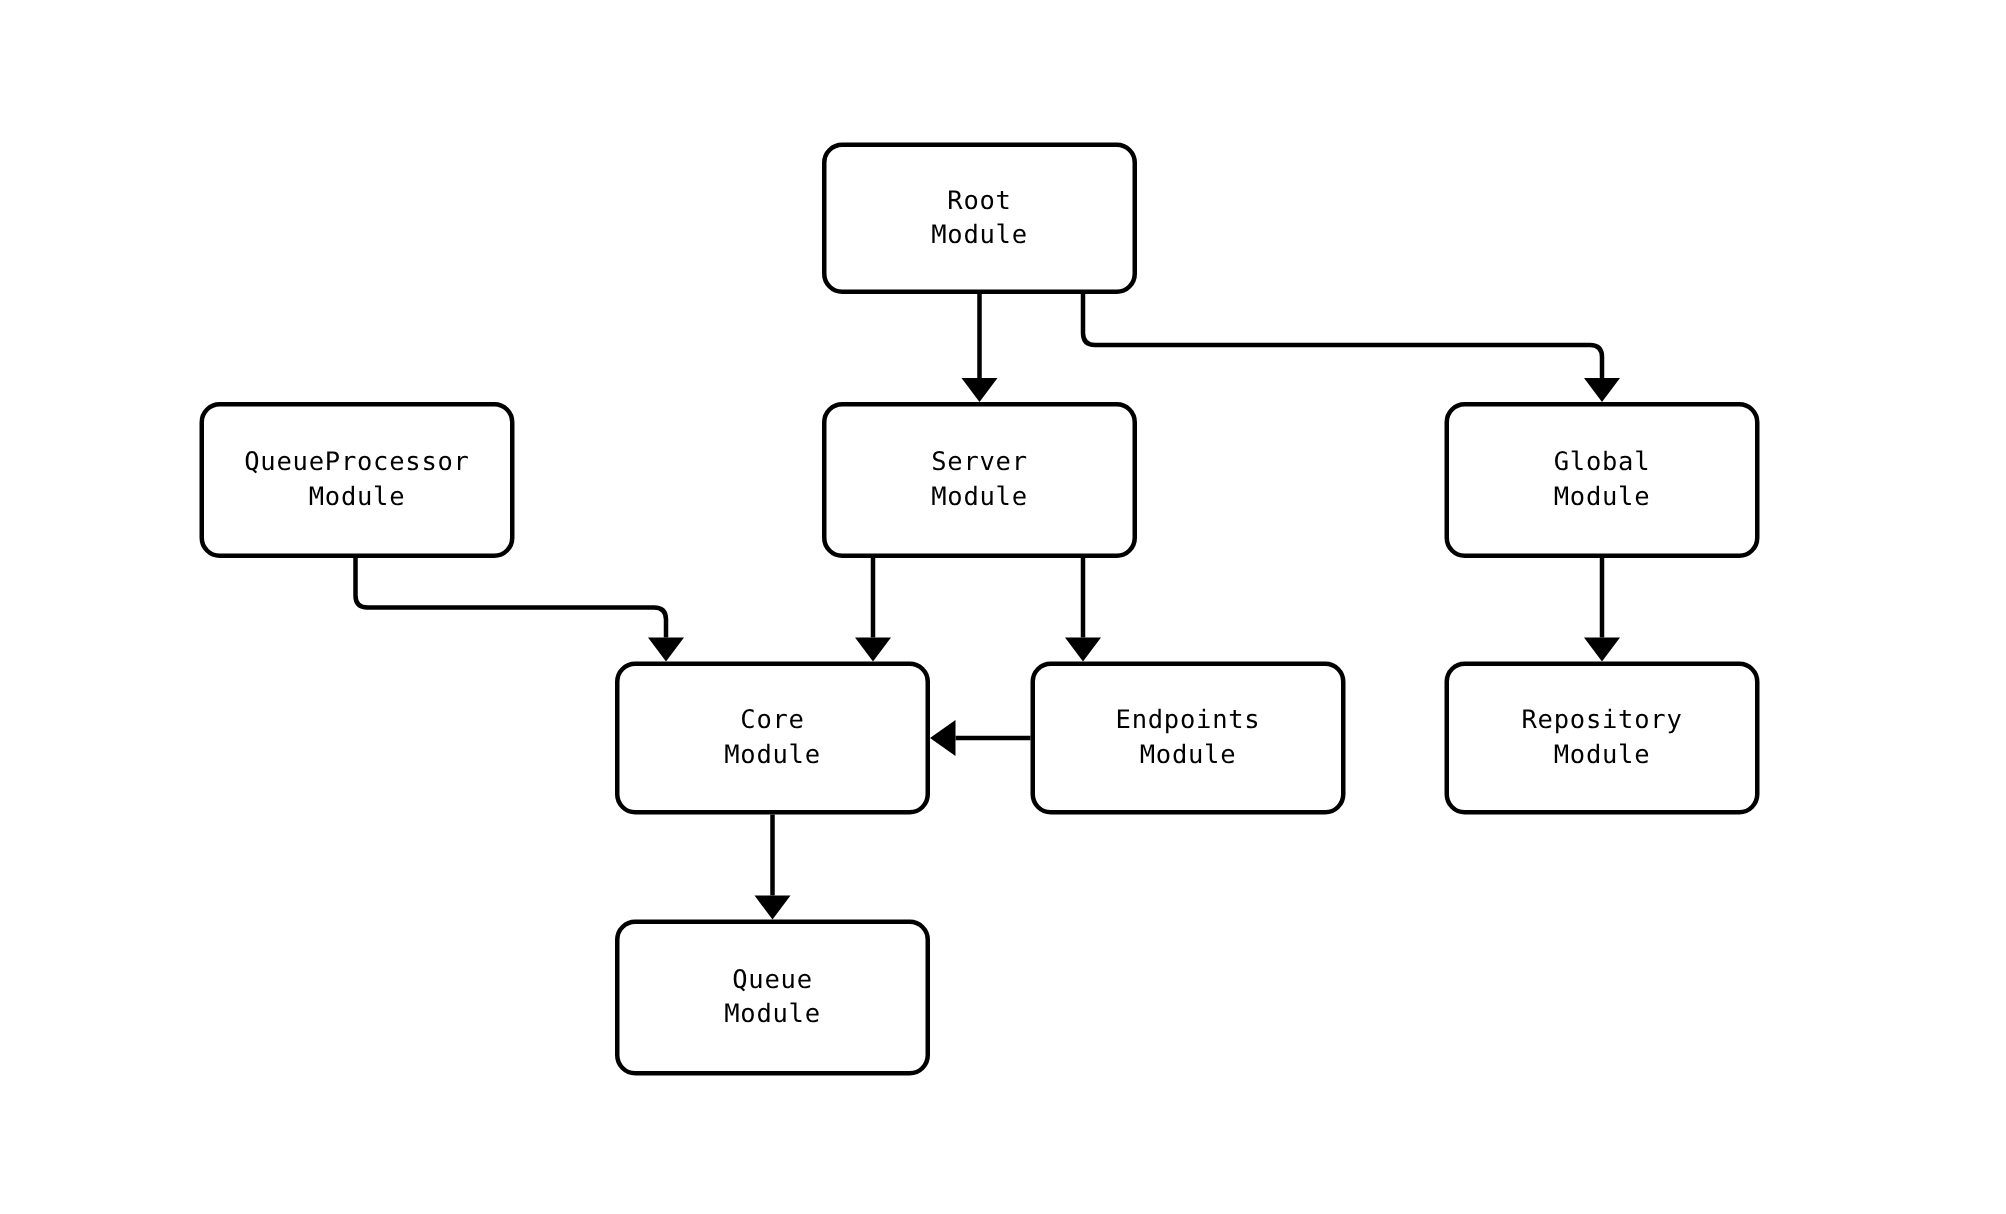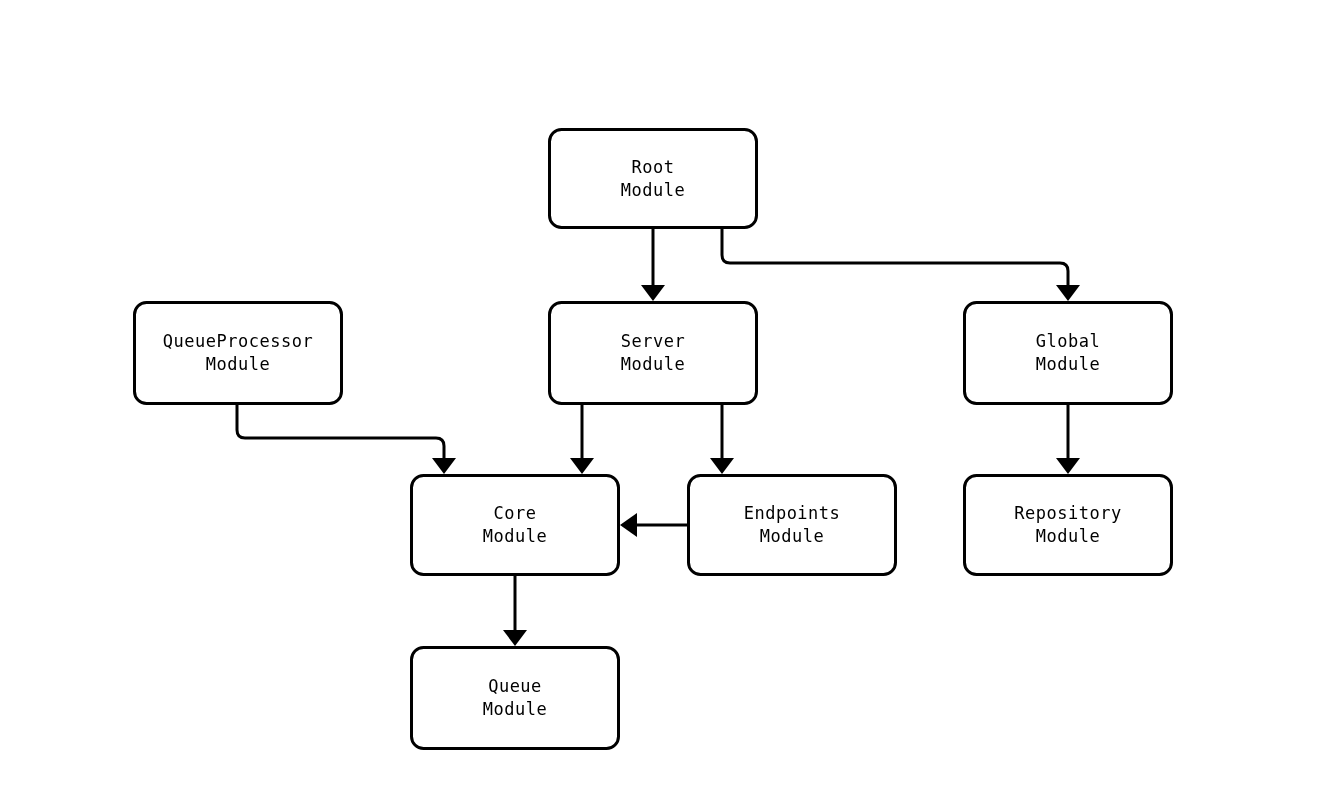--- a/index.html
+++ b/index.html
@@ -12,21 +12,20 @@
     width: 1337px;
     height: 809px;
     overflow: hidden;
     font-family: "DejaVu Sans Mono", "Liberation Mono", monospace;
   }
   #diagram-root {
     position: relative;
     width: 1337px;
     height: 582px;
     background: #ffffff;
-    margin-top: 33px;
   }
   svg#diagram-canvas {
     display: block;
     width: 1337px;
     height: 809px;
   }
   .node-box {
     fill: #ffffff;
     stroke: #000000;
     stroke-width: 3;

